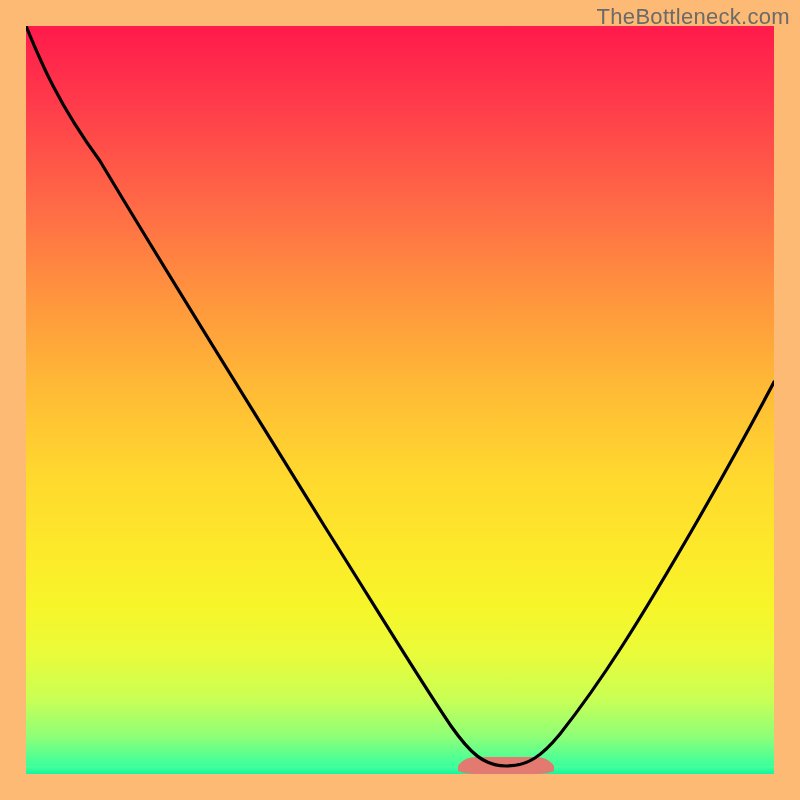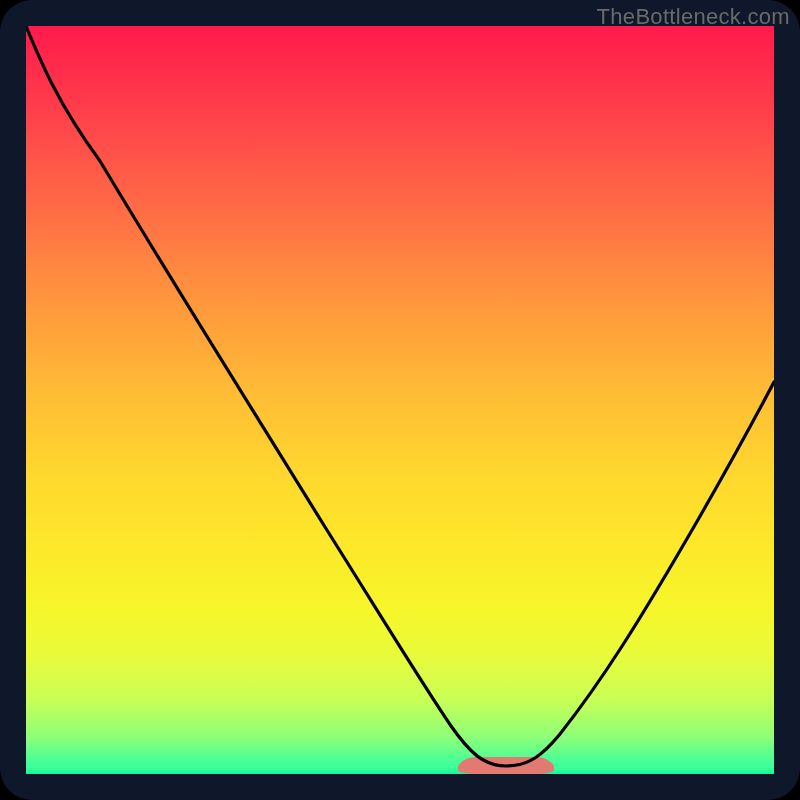--- a/index.html
+++ b/index.html
@@ -8,22 +8,21 @@
     width: 800px;
     height: 800px;
     background: #000;
     overflow: hidden;
     font-family: Arial, Helvetica, sans-serif;
   }
   .frame {
     position: relative;
     width: 800px;
     height: 800px;
-    background: #0f172a;
-    border-radius: 32px;
+    background: #fdba74;
   }
   .watermark {
     position: absolute;
     top: 4px;
     right: 10px;
     color: #6a6a6a;
     font-size: 22px;
     font-weight: 500;
     letter-spacing: 0.3px;
     z-index: 5;

